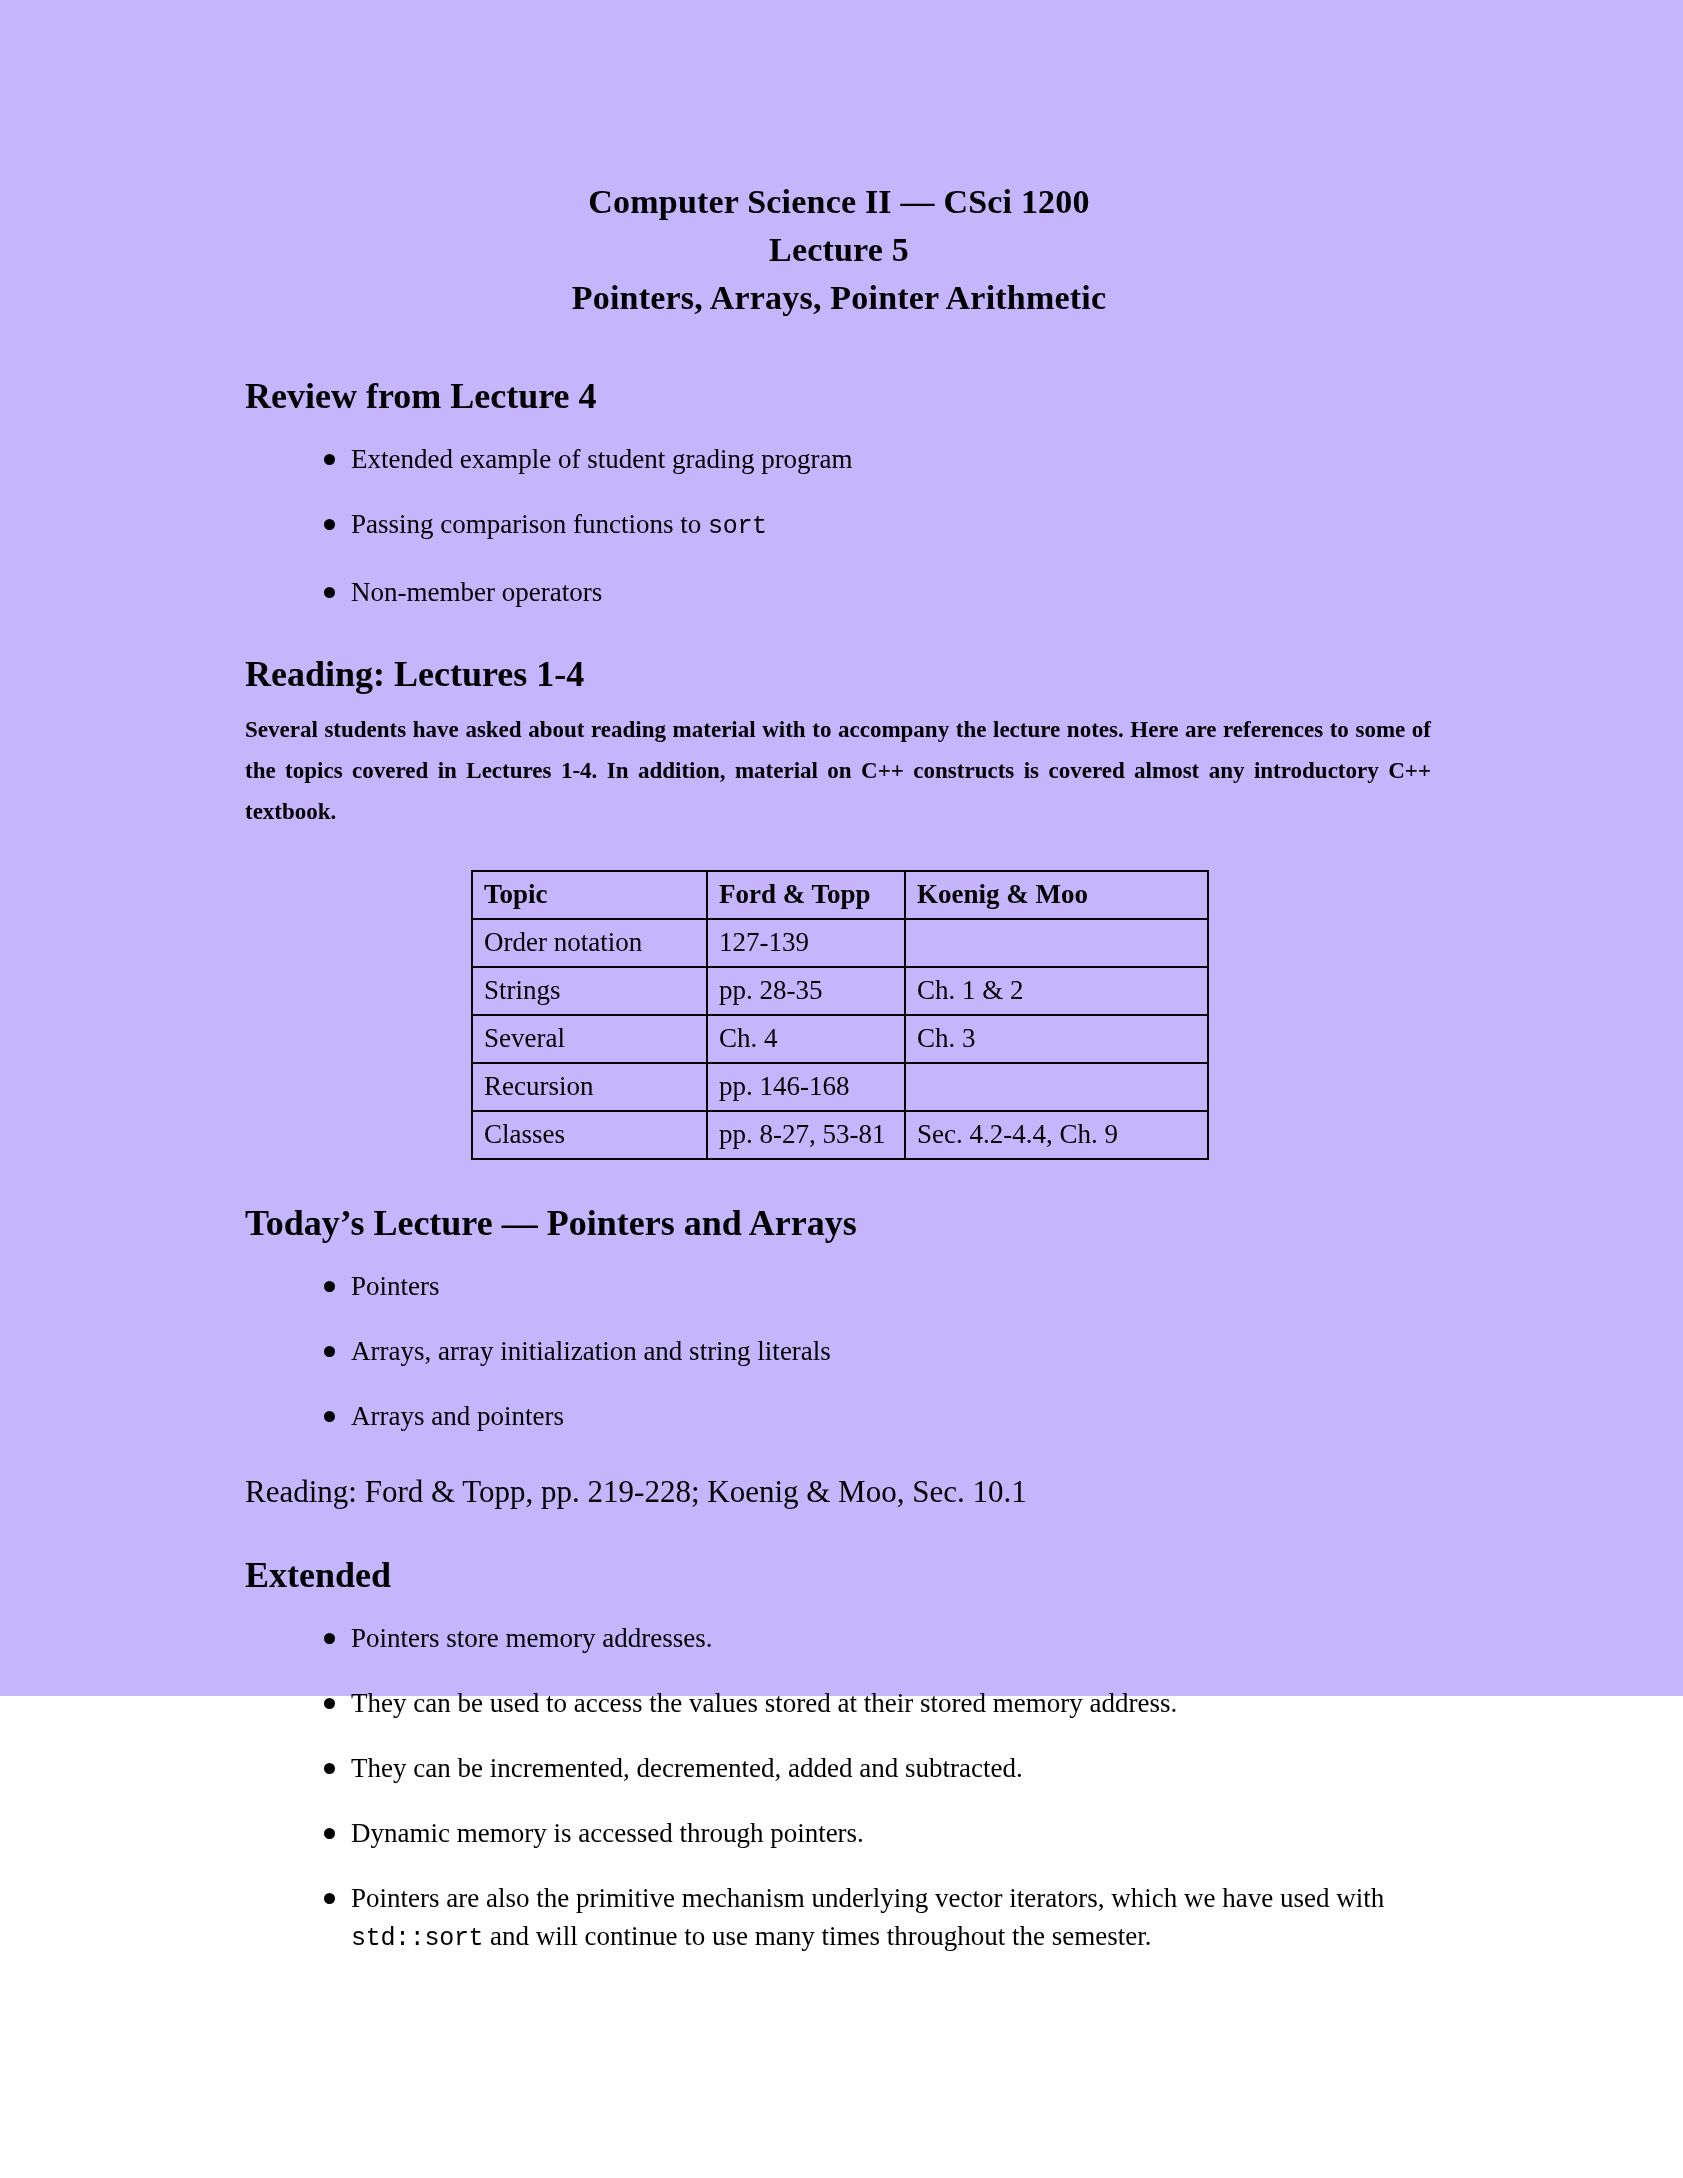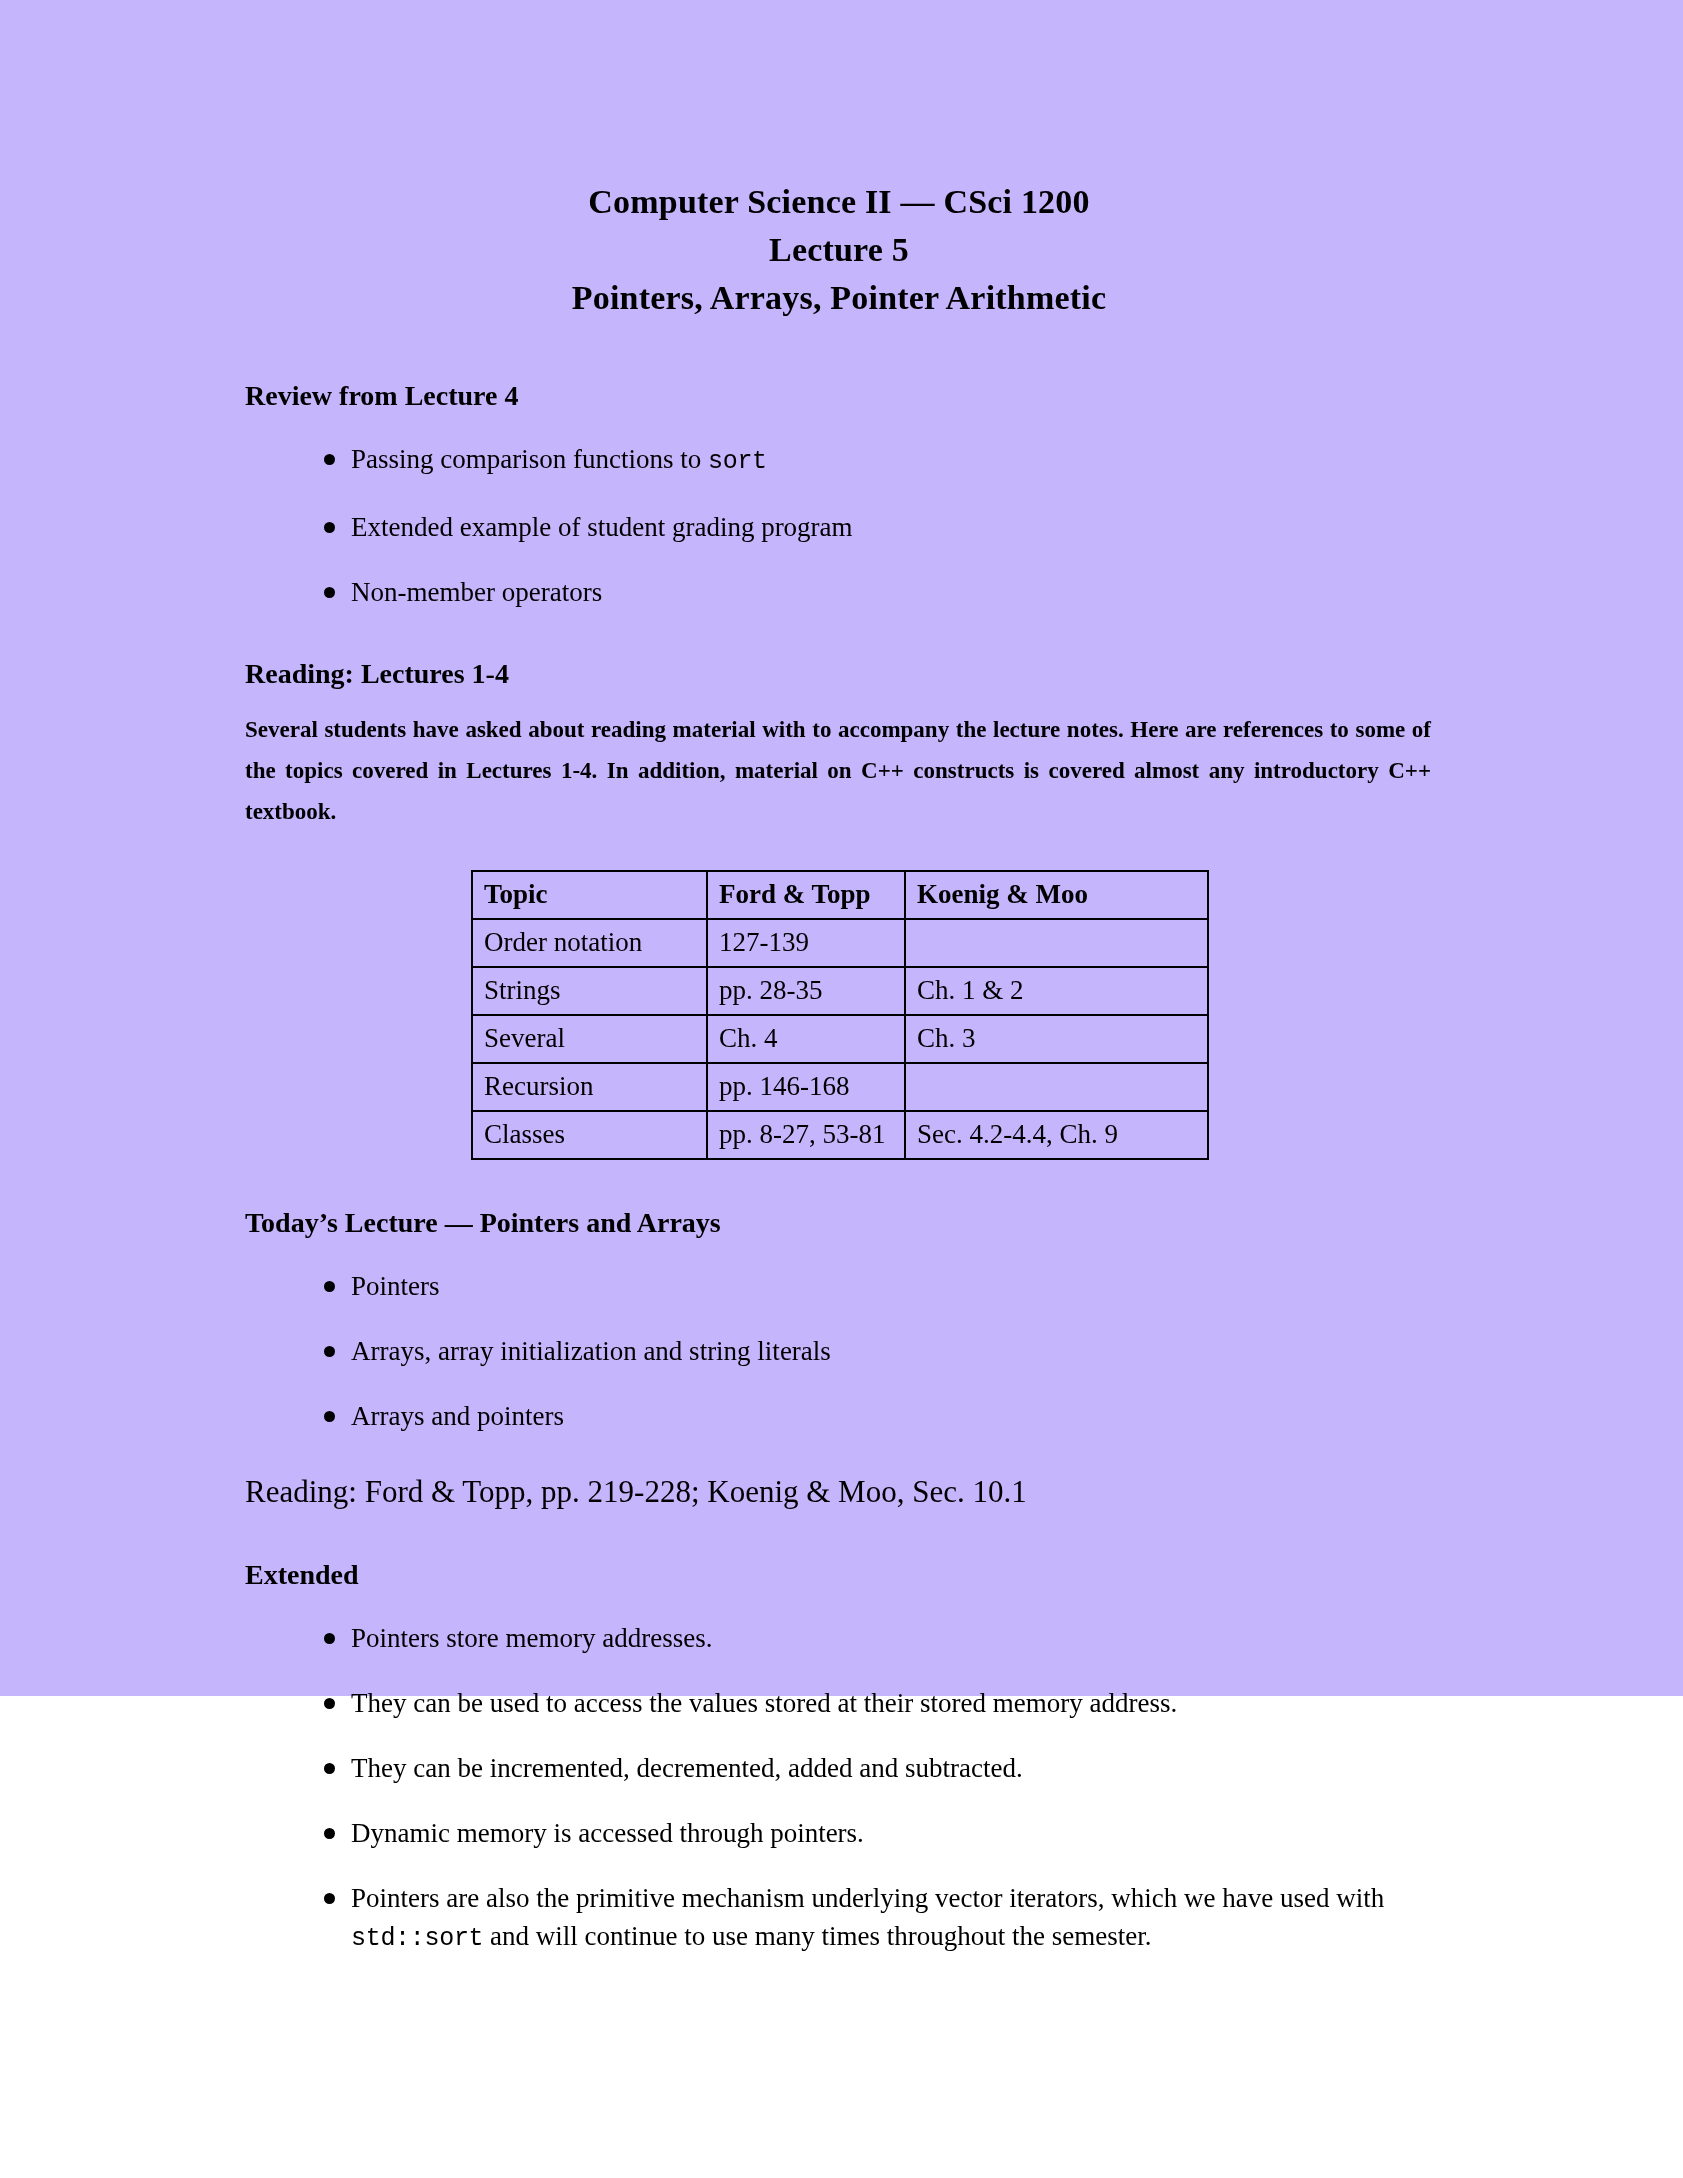--- a/index.html
+++ b/index.html
@@ -39,21 +39,21 @@
     font-weight: bold;
     font-size: 34px;
     line-height: 48px;
     letter-spacing: 0.2px;
     white-space: nowrap;
   }
 
   
   .heading {
     font-weight: bold;
-    font-size: 28px;
+    font-size: 36px;
     line-height: 34px;
     margin: 0 0 6px 0;
   }
   .sec-gap-top { margin-top: 46px; }
 
   
   ul.bullets {
     list-style: none;
     margin: 0;
     padding: 0;
@@ -141,25 +141,25 @@
     <div class="title-block">
       <div class="title-line">Computer Science II — CSci 1200</div>
       <div class="title-line">Lecture 5</div>
       <div class="title-line">Pointers, Arrays, Pointer Arithmetic</div>
     </div>
 
     <div class="heading">Review from Lecture 4</div>
     <ul class="bullets">
       <li>
         <span class="dot"></span>
+        <span class="btext"><span>Extended example of student grading program</span></span>
+      </li>
+      <li>
+        <span class="dot"></span>
         <span class="btext"><span>Passing comparison functions to </span><span class="mono">sort</span></span>
-      </li>
-      <li>
-        <span class="dot"></span>
-        <span class="btext"><span>Extended example of student grading program</span></span>
       </li>
       <li>
         <span class="dot"></span>
         <span class="btext"><span>Non-member operators</span></span>
       </li>
     </ul>
 
     <div class="heading sec-gap-top">Reading: Lectures 1-4</div>
     <p class="para">Several students have asked about reading material with to accompany the lecture notes. Here are references to some of the topics covered in Lectures 1-4. In addition, material on C++ constructs is covered almost any introductory C++ textbook.</p>
 

